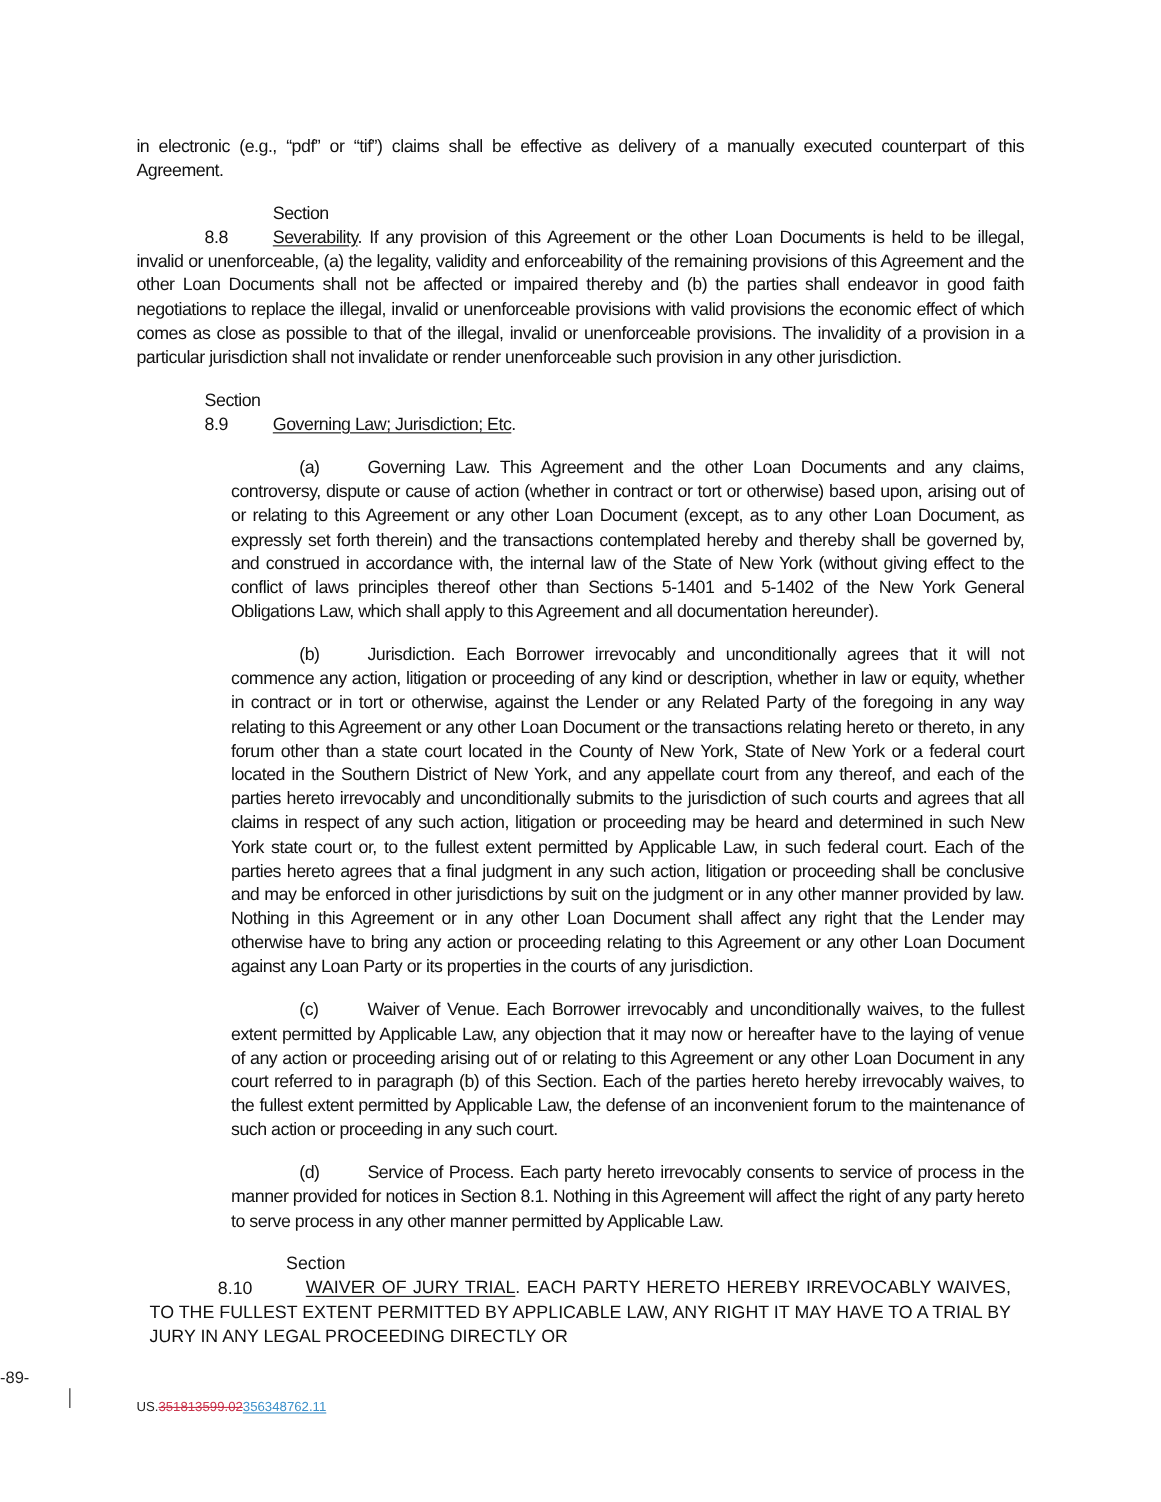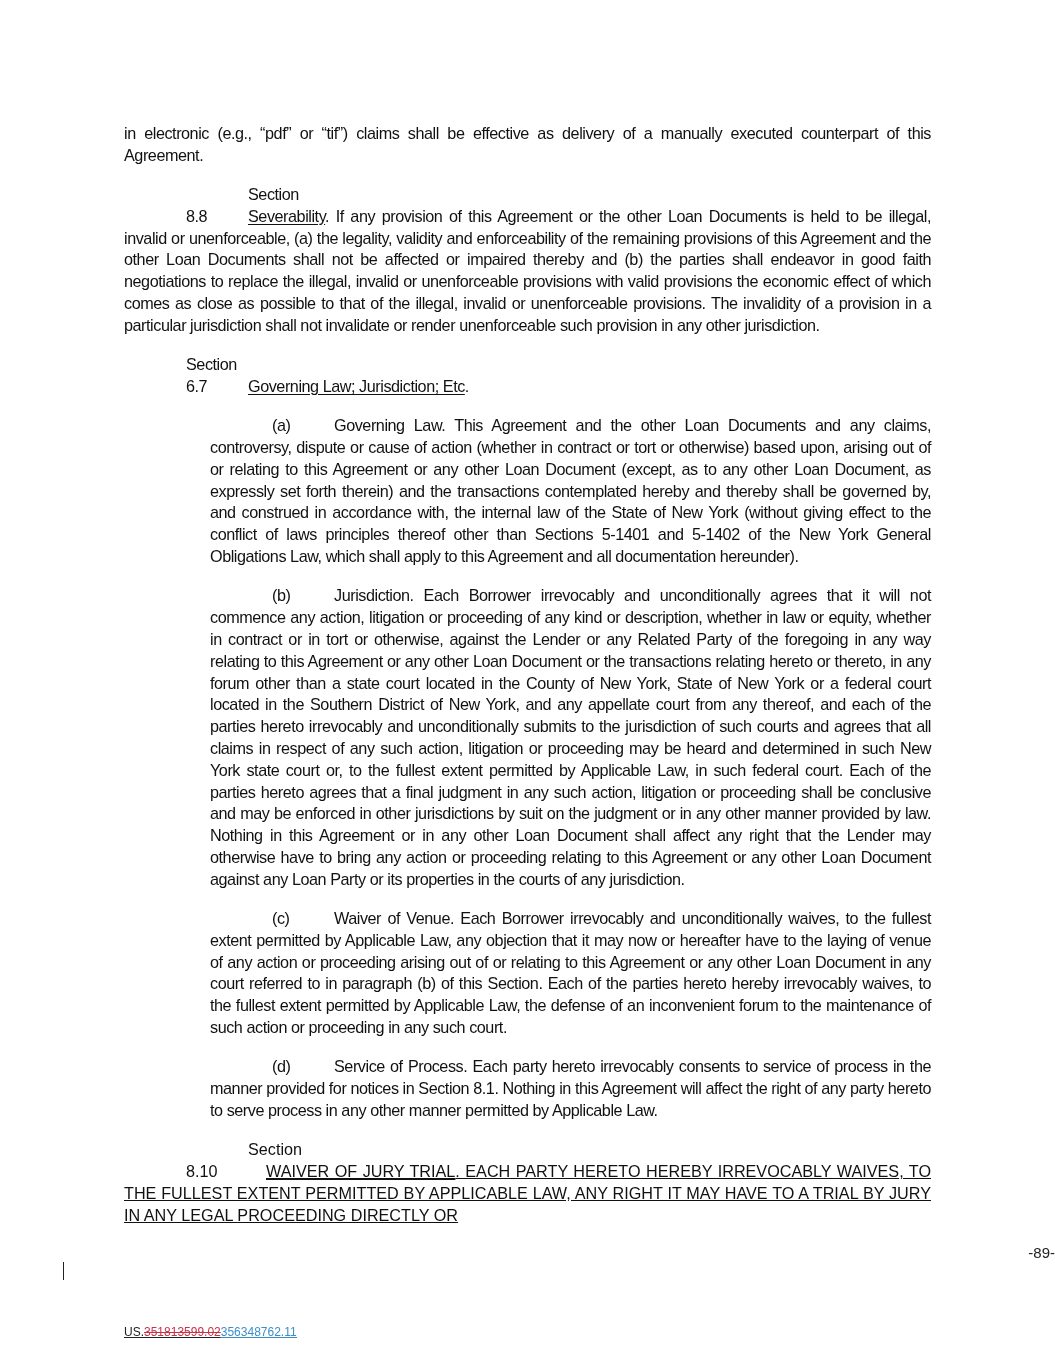--- a/index.html
+++ b/index.html
@@ -16,46 +16,46 @@
   }
   .p { margin: 0 0 17.5px 0; text-align: justify; }
   .p.first { margin-bottom: 17.5px; }
   .indent-sec { text-indent: 62px; }
   .sub { margin-left: 86px; text-indent: 62px; }
   .tab1 { display: inline-block; width: 62px; text-indent: 0; }
   .tab-label { display: inline-block; width: 62px; }
   .u { text-decoration: underline; text-underline-offset: 2px; }
   .heading-line { margin: 0 0 17.5px 62px; }
   .caps { letter-spacing: 0px; }
-  .sec10 { text-align: justify; margin: 0; text-decoration: underline; }
+  .sec10 { text-align: justify; margin: 12px; }
   .page-num {
-    position: absolute; left: 0; width: 1055px; top: 1244px; text-align: right;
+    position: absolute; left: 0; width: 1055px; top: 1244px; text-align: left;
     font-family: "Liberation Sans", sans-serif; font-size: 15px; color: #222;
   }
   .footer {
-    position: absolute; left: 124px; top: 1325px;
-    font-family: "Liberation Sans", sans-serif; font-size: 12px; color: #222; text-decoration: underline;
+    position: absolute; left: 124px; top: 1272px;
+    font-family: "Liberation Sans", sans-serif; font-size: 12px; color: #222;
   }
   .del { color: #c8324a; text-decoration: line-through; }
   .ins { color: #3a8fc9; text-decoration: underline; }
   .change-bar {
     position: absolute; left: 63px; top: 1262px; width: 1px; height: 18px; background: #222;
   }
 </style>
 </head>
 <body>
 
 <div class="page">
   <div class="body-text">
 
     <p class="p first">in electronic (e.g., “pdf” or “tif”) claims shall be effective as delivery of a manually executed counterpart of this Agreement.</p>
 
     <p class="p indent-sec"><span class="tab-label">Section 8.8</span><span class="u">Severability</span><span>.  If any provision of this Agreement or the other Loan Documents is held to be illegal, invalid or unenforceable, (a) the legality, validity and enforceability of the remaining provisions of this Agreement and the other Loan Documents shall not be affected or impaired thereby and (b) the parties shall endeavor in good faith negotiations to replace the illegal, invalid or unenforceable provisions with valid provisions the economic effect of which comes as close as possible to that of the illegal, invalid or unenforceable provisions.  The invalidity of a provision in a particular jurisdiction shall not invalidate or render unenforceable such provision in any other jurisdiction.</span></p>
 
-    <p class="p heading-line"><span class="tab-label">Section 6.7</span><span class="u">Governing Law; Jurisdiction; Etc</span><span>.</span></p>
+    <p class="p heading-line"><span class="tab-label">Section 8.9</span><span class="u">Governing Law; Jurisdiction; Etc</span><span>.</span></p>
 
     <p class="p sub"><span class="tab1">(a)</span><span>Governing Law.  This Agreement and the other Loan Documents and any claims, controversy, dispute or cause of action (whether in contract or tort or otherwise) based upon, arising out of or relating to this Agreement or any other Loan Document (except, as to any other Loan Document, as expressly set forth therein) and the transactions contemplated hereby and thereby shall be governed by, and construed in accordance with, the internal law of the State of New York (without giving effect to the conflict of laws principles thereof other than Sections 5-1401 and 5-1402 of the New York General Obligations Law, which shall apply to this Agreement and all documentation hereunder).</span></p>
 
     <p class="p sub"><span class="tab1">(b)</span><span>Jurisdiction.  Each Borrower irrevocably and unconditionally agrees that it will not commence any action, litigation or proceeding of any kind or description, whether in law or equity, whether in contract or in tort or otherwise, against the Lender or any Related Party of the foregoing in any way relating to this Agreement or any other Loan Document or the transactions relating hereto or thereto, in any forum other than a state court located in the County of New York, State of New York or a federal court located in the Southern District of New York, and any appellate court from any thereof, and each of the parties hereto irrevocably and unconditionally submits to the jurisdiction of such courts and agrees that all claims in respect of any such action, litigation or proceeding may be heard and determined in such New York state court or, to the fullest extent permitted by Applicable Law, in such federal court.  Each of the parties hereto agrees that a final judgment in any such action, litigation or proceeding shall be conclusive and may be enforced in other jurisdictions by suit on the judgment or in any other manner provided by law.  Nothing in this Agreement or in any other Loan Document shall affect any right that the Lender may otherwise have to bring any action or proceeding relating to this Agreement or any other Loan Document against any Loan Party or its properties in the courts of any jurisdiction.</span></p>
 
     <p class="p sub"><span class="tab1">(c)</span><span>Waiver of Venue.  Each Borrower irrevocably and unconditionally waives, to the fullest extent permitted by Applicable Law, any objection that it may now or hereafter have to the laying of venue of any action or proceeding arising out of or relating to this Agreement or any other Loan Document in any court referred to in paragraph (b) of this Section.  Each of the parties hereto hereby irrevocably waives, to the fullest extent permitted by Applicable Law, the defense of an inconvenient forum to the maintenance of such action or proceeding in any such court.</span></p>
 
     <p class="p sub"><span class="tab1">(d)</span><span>Service of Process.  Each party hereto irrevocably consents to service of process in the manner provided for notices in Section 8.1.  Nothing in this Agreement will affect the right of any party hereto to serve process in any other manner permitted by Applicable Law.</span></p>
 
     <p class="sec10 indent-sec caps"><span class="tab-label" style="width:80px">Section 8.10</span><span class="u">WAIVER OF JURY TRIAL</span><span>.   EACH PARTY HERETO HEREBY IRREVOCABLY WAIVES, TO THE FULLEST EXTENT PERMITTED BY APPLICABLE LAW, ANY RIGHT IT MAY HAVE TO A TRIAL BY JURY IN ANY LEGAL PROCEEDING DIRECTLY OR</span></p>

